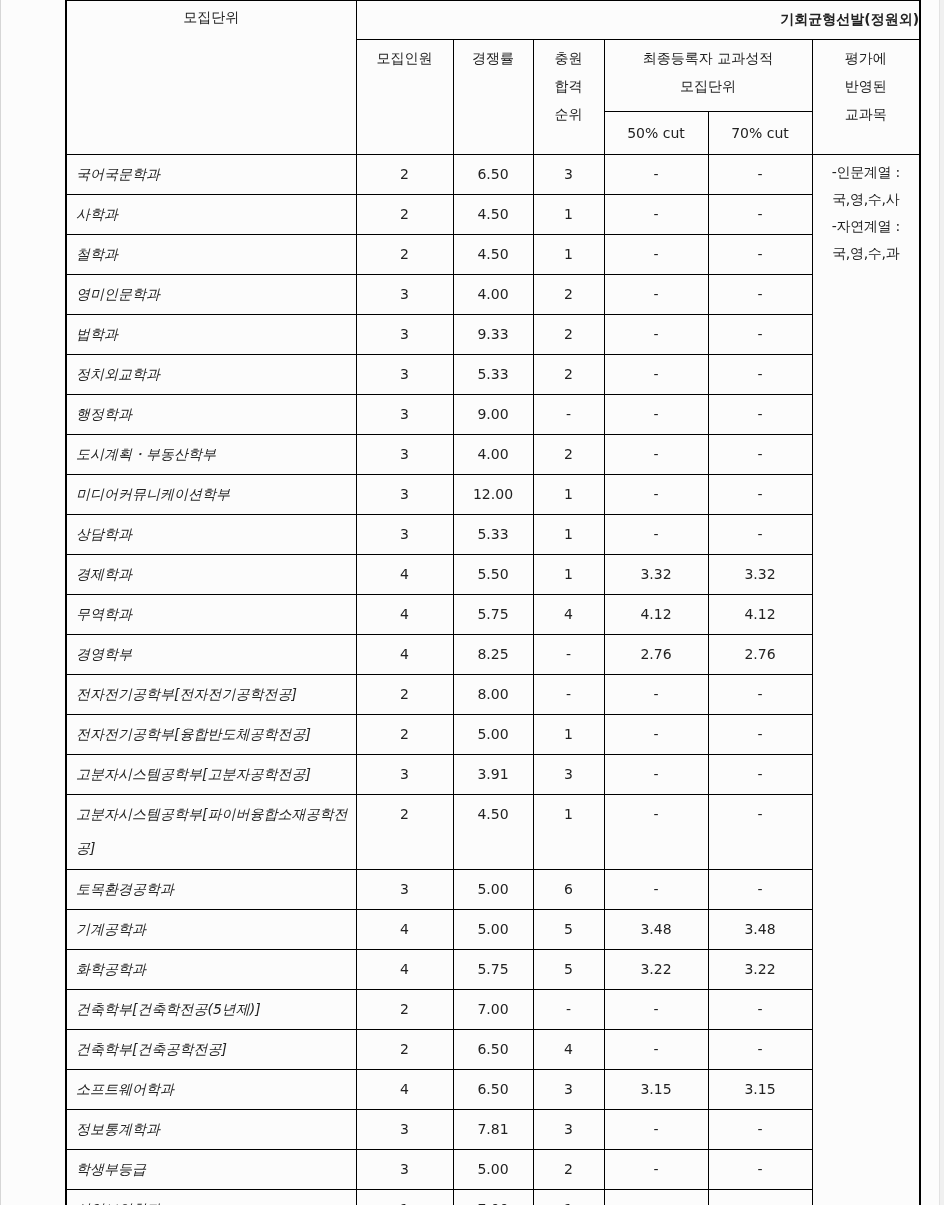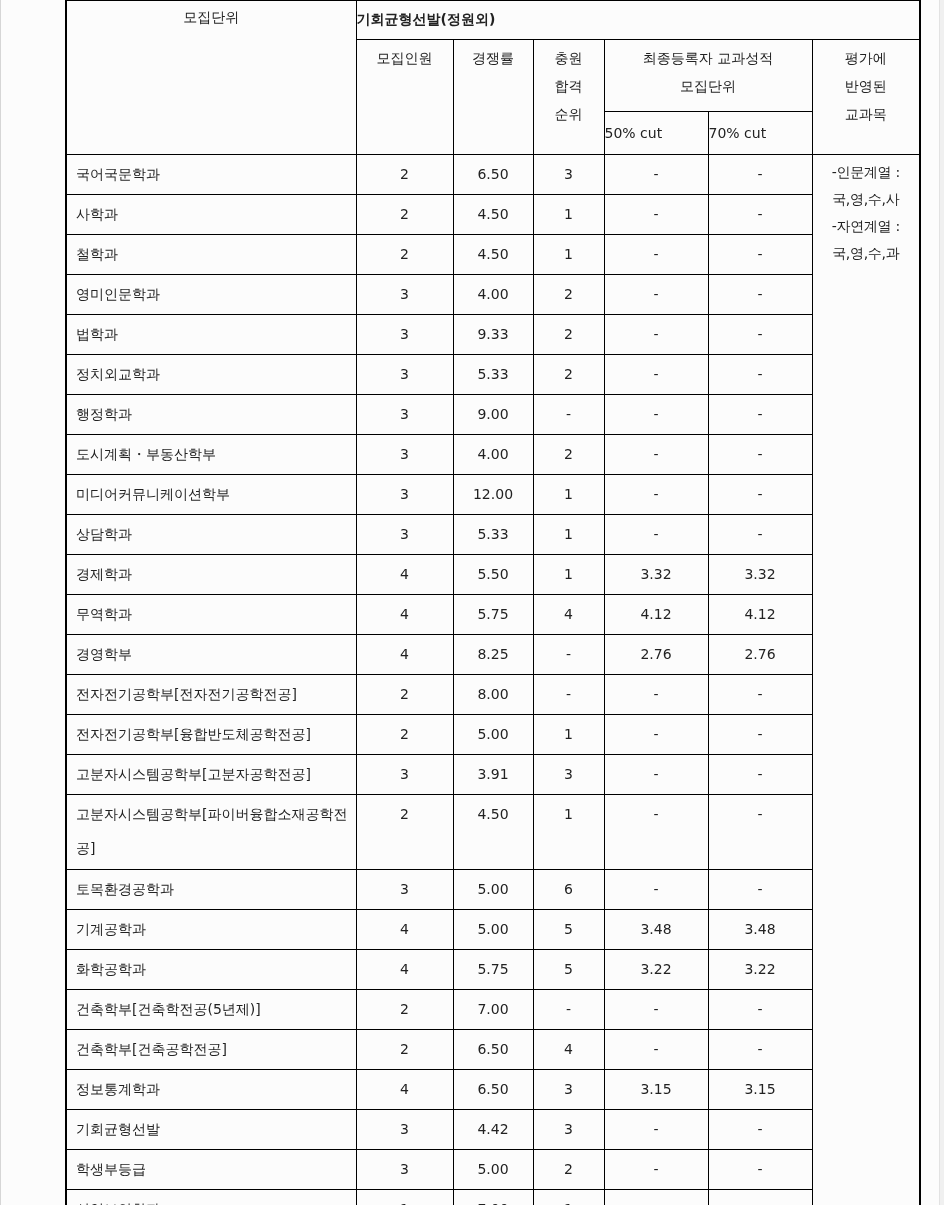--- a/index.html
+++ b/index.html
@@ -48,43 +48,44 @@
       border-bottom: 3px solid #000;
       border-right: 2px solid #000;
       border-left: 2px solid #000;
     }
     .hdr-unit {
       text-align: center;
       padding-top: 8px !important;
       height: 145px;
     }
     .hdr-group {
-      text-align: left;
+      text-align: right;
       font-weight: bold !important;
       height: 38px;
       vertical-align: middle !important;
     }
     .hdr-sub {
       text-align: center;
       line-height: 28px;
       padding-top: 4px !important;
     }
     .hdr-cut {
-      text-align: left;
+      text-align: center;
       vertical-align: middle !important;
       height: 42px;
     }
     .hdr-multi {
       line-height: 28px;
     }
     td.name {
       text-align: left;
       padding-left: 9px !important;
       padding-right: 4px !important;
       line-height: 39px;
+      font-style: italic;
     }
     td.name.wrap {
       line-height: 34px;
       padding-top: 2px !important;
     }
     td.num {
       text-align: center;
       line-height: 39px;
     }
     td.subjects {
@@ -316,31 +317,31 @@
         </tr>
         <tr class="row">
           <td class="name">건축학부[건축공학전공]</td>
           <td class="num">2</td>
           <td class="num">6.50</td>
           <td class="num">4</td>
           <td class="num">-</td>
           <td class="num">-</td>
         </tr>
         <tr class="row">
-          <td class="name">정보통계학과</td>
+          <td class="name">소프트웨어학과</td>
           <td class="num">4</td>
           <td class="num">6.50</td>
           <td class="num">3</td>
           <td class="num">3.15</td>
           <td class="num">3.15</td>
         </tr>
         <tr class="row">
-          <td class="name">기회균형선발</td>
-          <td class="num">3</td>
-          <td class="num">4.42</td>
+          <td class="name">정보통계학과</td>
+          <td class="num">3</td>
+          <td class="num">7.81</td>
           <td class="num">3</td>
           <td class="num">-</td>
           <td class="num">-</td>
         </tr>
         <tr class="row">
           <td class="name">학생부등급</td>
           <td class="num">3</td>
           <td class="num">5.00</td>
           <td class="num">2</td>
           <td class="num">-</td>

